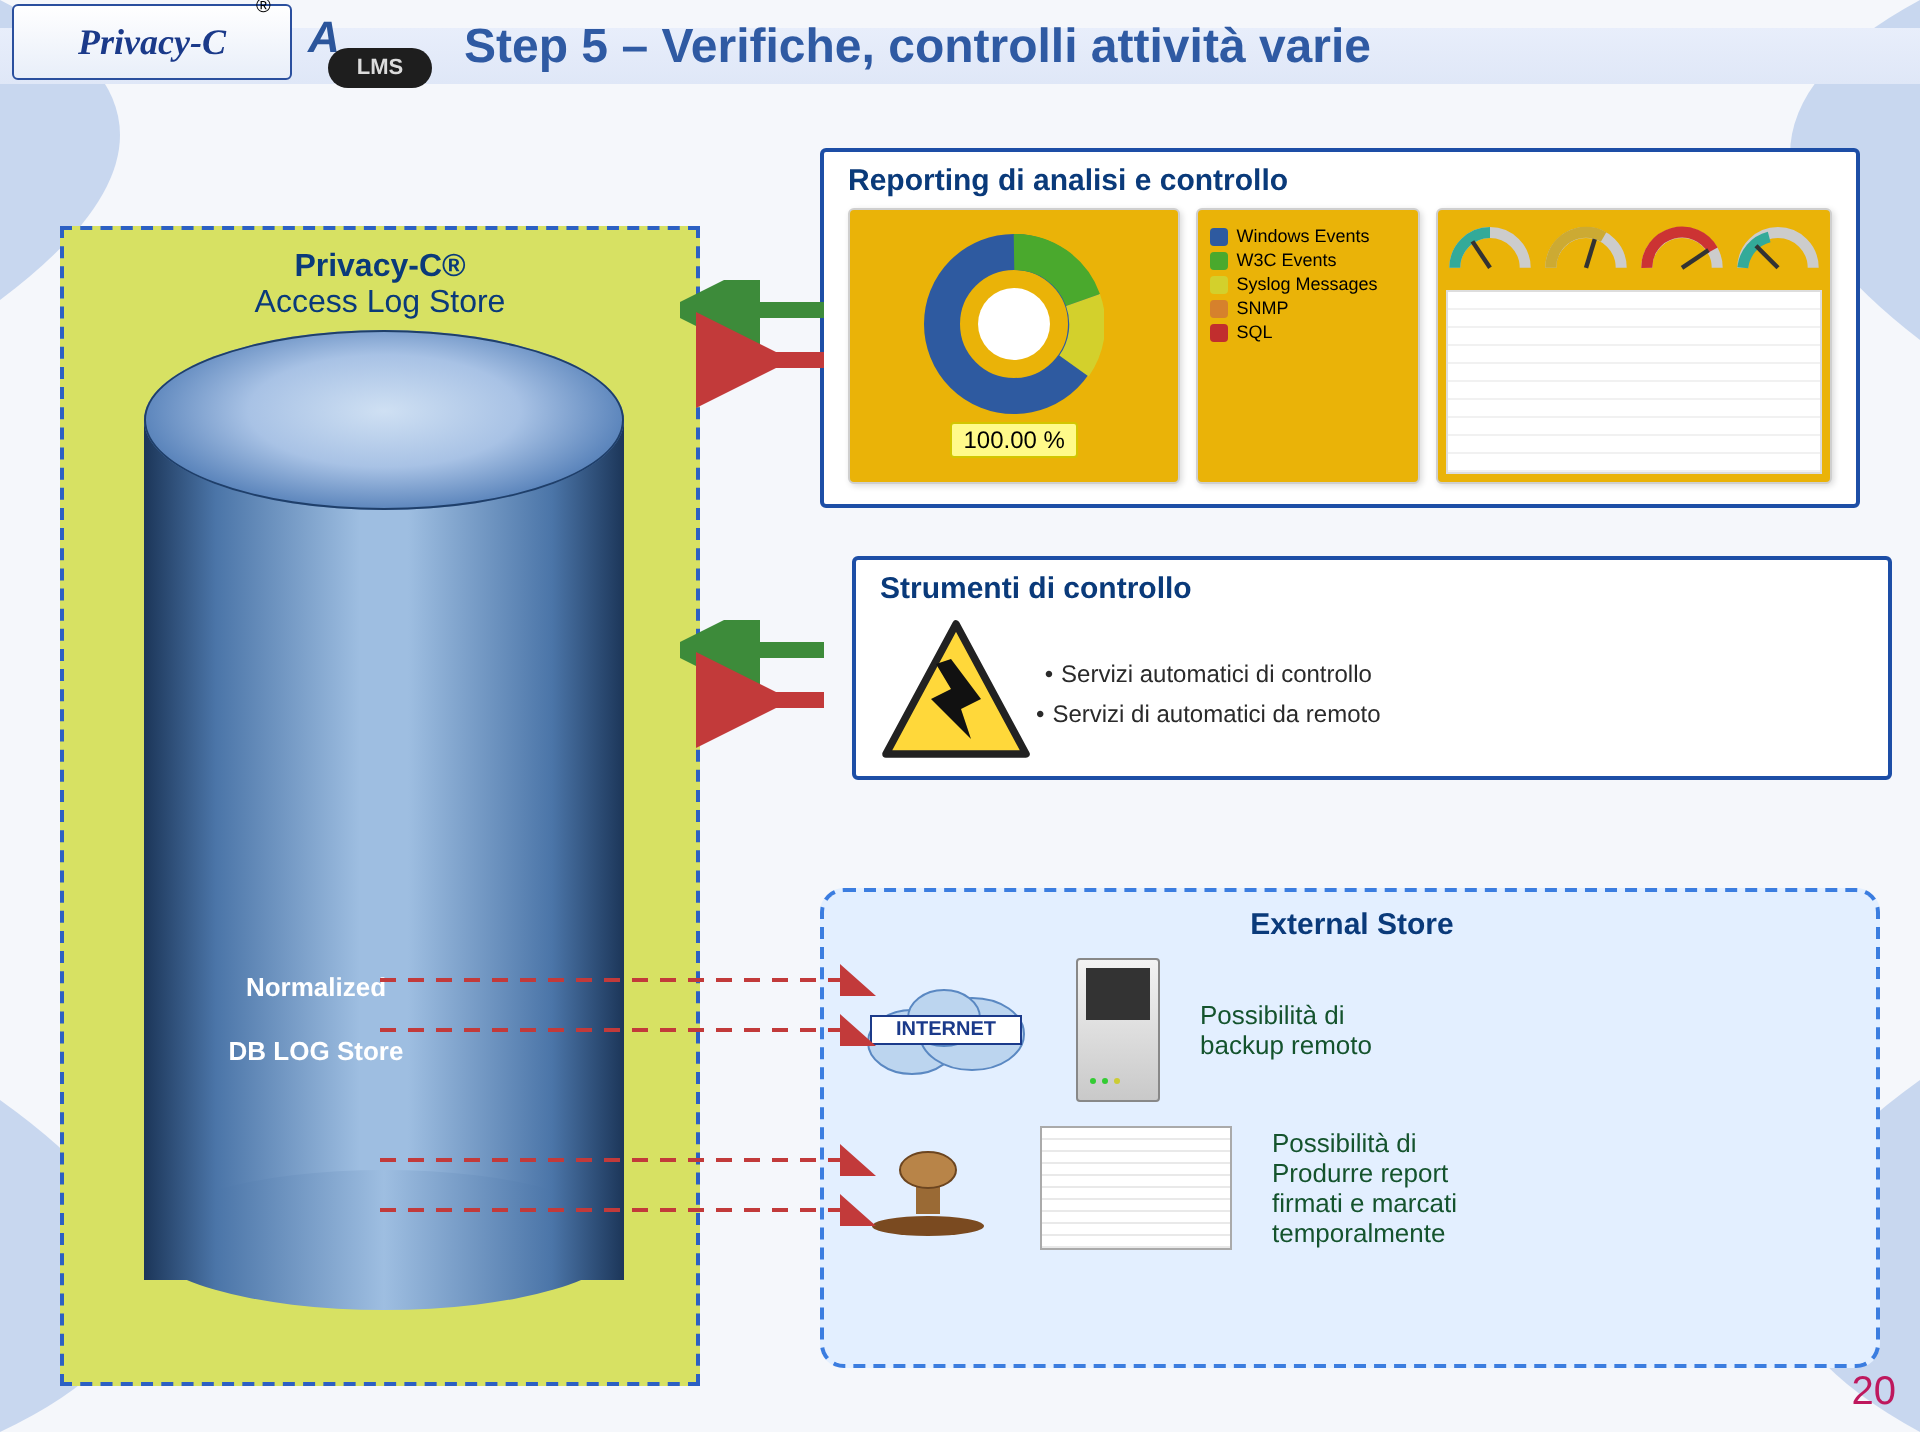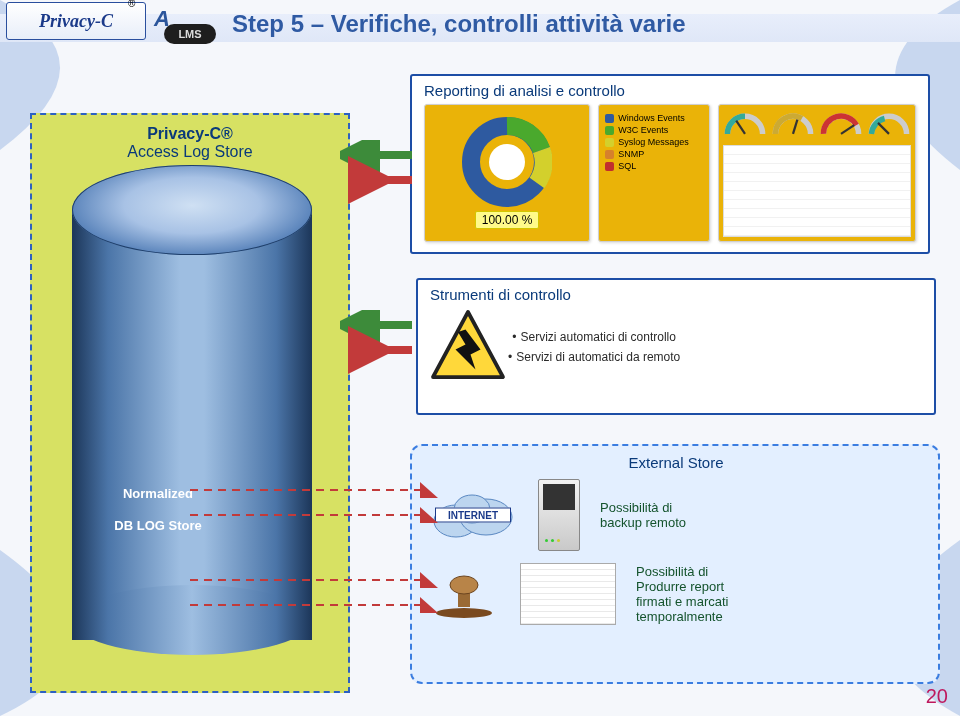--- a/index.html
+++ b/index.html
@@ -34,24 +34,24 @@
   background: linear-gradient(90deg, #1c3659 0%, #4b75a8 15%, #9ebee1 50%, #4b75a8 85%, #1c3659 100%); }
 .cyl-label { position:absolute; top:10px; left:0; width:100%; text-align:center; font-size:16px; color:#0a3a7a; }
 .cyl-label .l1{font-weight:bold;}
 .normalized { position:absolute; left:78px; text-align:center; color:#fff; font-weight:bold; font-size:13px; }
 .normalized .l1 { position:absolute; top:486px; width:160px;}
 .normalized .l2 { position:absolute; top:518px; width:160px;}
 
 
 .rbox { position:absolute; border:2px solid #1d4ea6; border-radius:3px; background:#fff; }
 .rbox.reporting { top:74px; left:410px; width:520px; height:180px; }
-.rbox.strumenti { top:278px; left:416px; width:520px; height:137px; }
+.rbox.strumenti { top:278px; left:426px; width:520px; height:112px; }
 .rbox.external  { top:444px; left:410px; width:530px; height:240px; border-style:dashed; border-color:#3b7de0; border-radius:12px; background:#e3efff; }
 
-.box-title { font-size:15px; font-weight:normal; color:#0a3a7a; padding:6px 10px 4px 12px; }
+.box-title { font-size:15px; font-weight:bold; color:#0a3a7a; padding:6px 10px 4px 12px; }
 .external .box-title { text-align:center; padding-top:8px; color:#0a3a7a; font-size:15px; }
 
 
 .dash { position:absolute; top:28px; left:12px; right:12px; bottom:10px; display:flex; gap:8px; }
 .dash .panel { border:1px solid #cfcfcf; border-radius:3px; background:#eab308; box-shadow:1px 1px 3px rgba(0,0,0,.15); }
 .dash .p1 { width:180px; display:flex; flex-direction:column; align-items:center; justify-content:center; gap:4px;}
 .dash .p1 .pct { font-size:12px; background:#fffa8a; border:1px solid #d3c600; padding:1px 6px; border-radius:2px;}
 .dash .p2 { width:120px; font-size:9px; padding:6px; }
 .dash .p2 div { display:flex; align-items:center; gap:4px; margin:2px 0;}
 .dash .p2 .sw { width:9px; height:9px; border-radius:2px; display:inline-block;}

